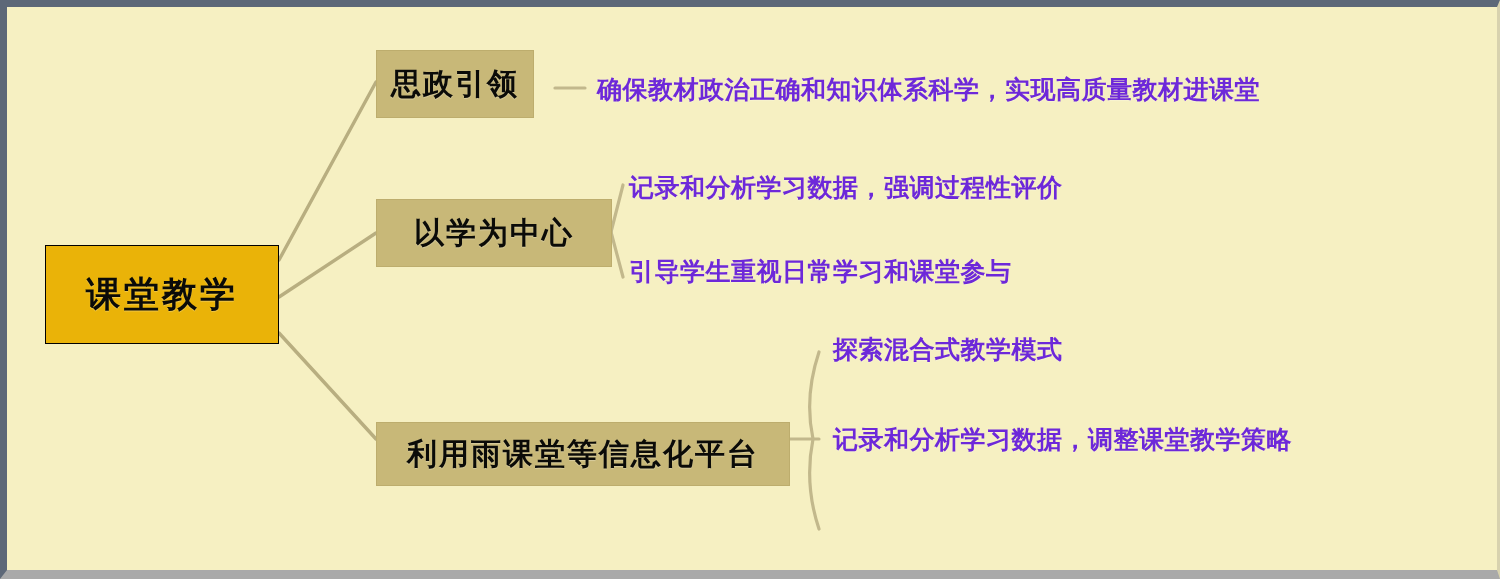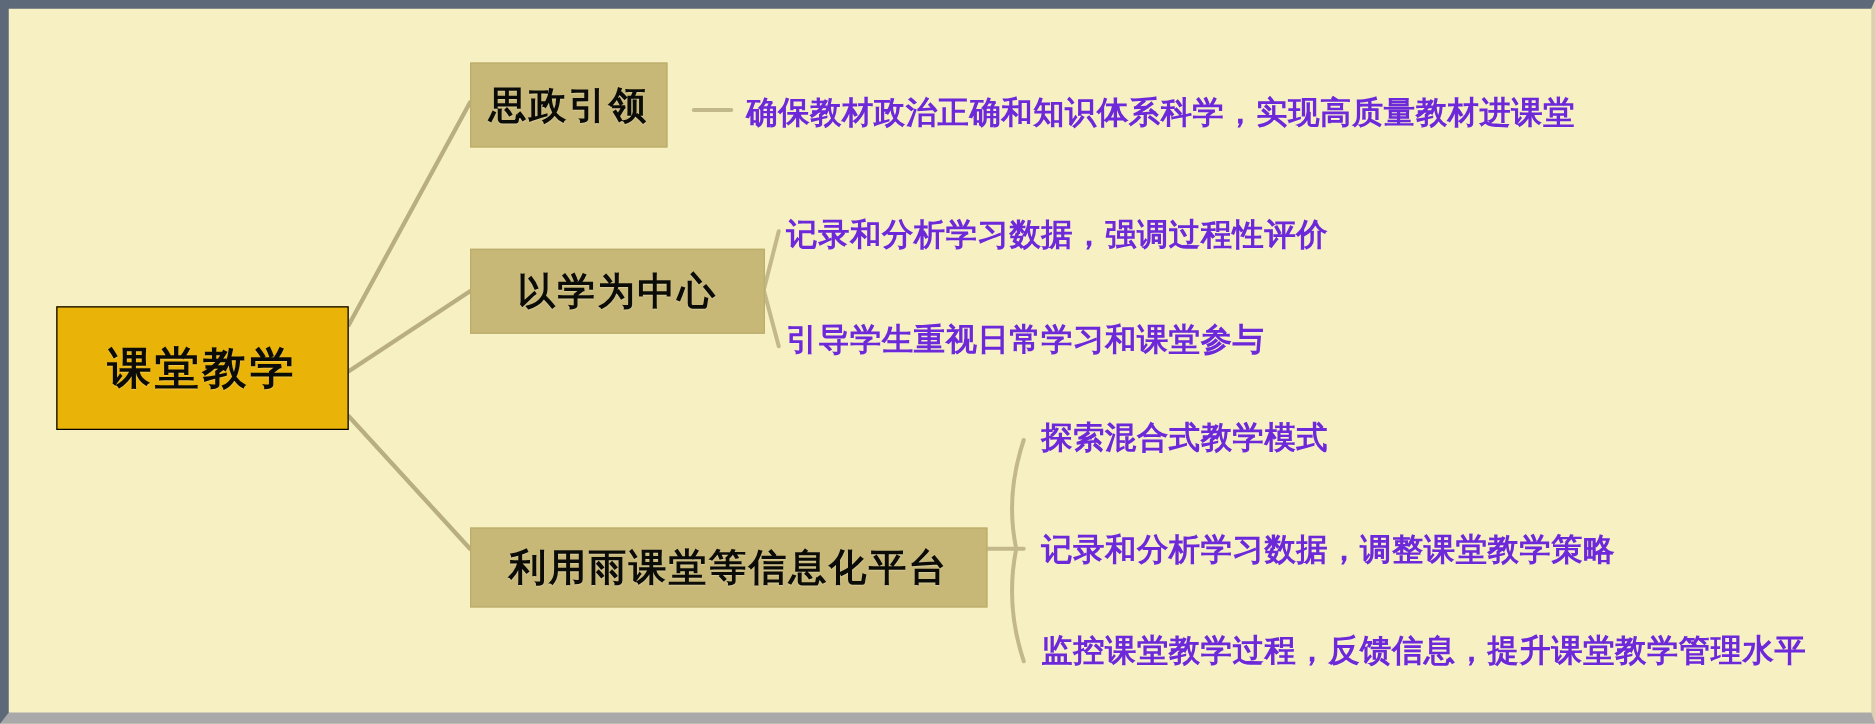--- a/index.html
+++ b/index.html
@@ -115,15 +115,14 @@
     <span>以学为中心</span>
   </div>
   <div class="leaf" style="left:622px; top:168px;">记录和分析学习数据，强调过程性评价</div>
   <div class="leaf" style="left:622px; top:252px;">引导学生重视日常学习和课堂参与</div>
 
   <div class="node node-branch" style="left:369px; top:415px; width:414px; height:64px;">
     <span>利用雨课堂等信息化平台</span>
   </div>
   <div class="leaf" style="left:826px; top:330px;">探索混合式教学模式</div>
   <div class="leaf" style="left:826px; top:420px;">记录和分析学习数据，调整课堂教学策略</div>
-  <div class="leaf" style="left:826px; top:501px;">监控课堂教学过程，反馈信息，提升课堂教学管理水平</div>
 
 </div>
 
 </body></html>

